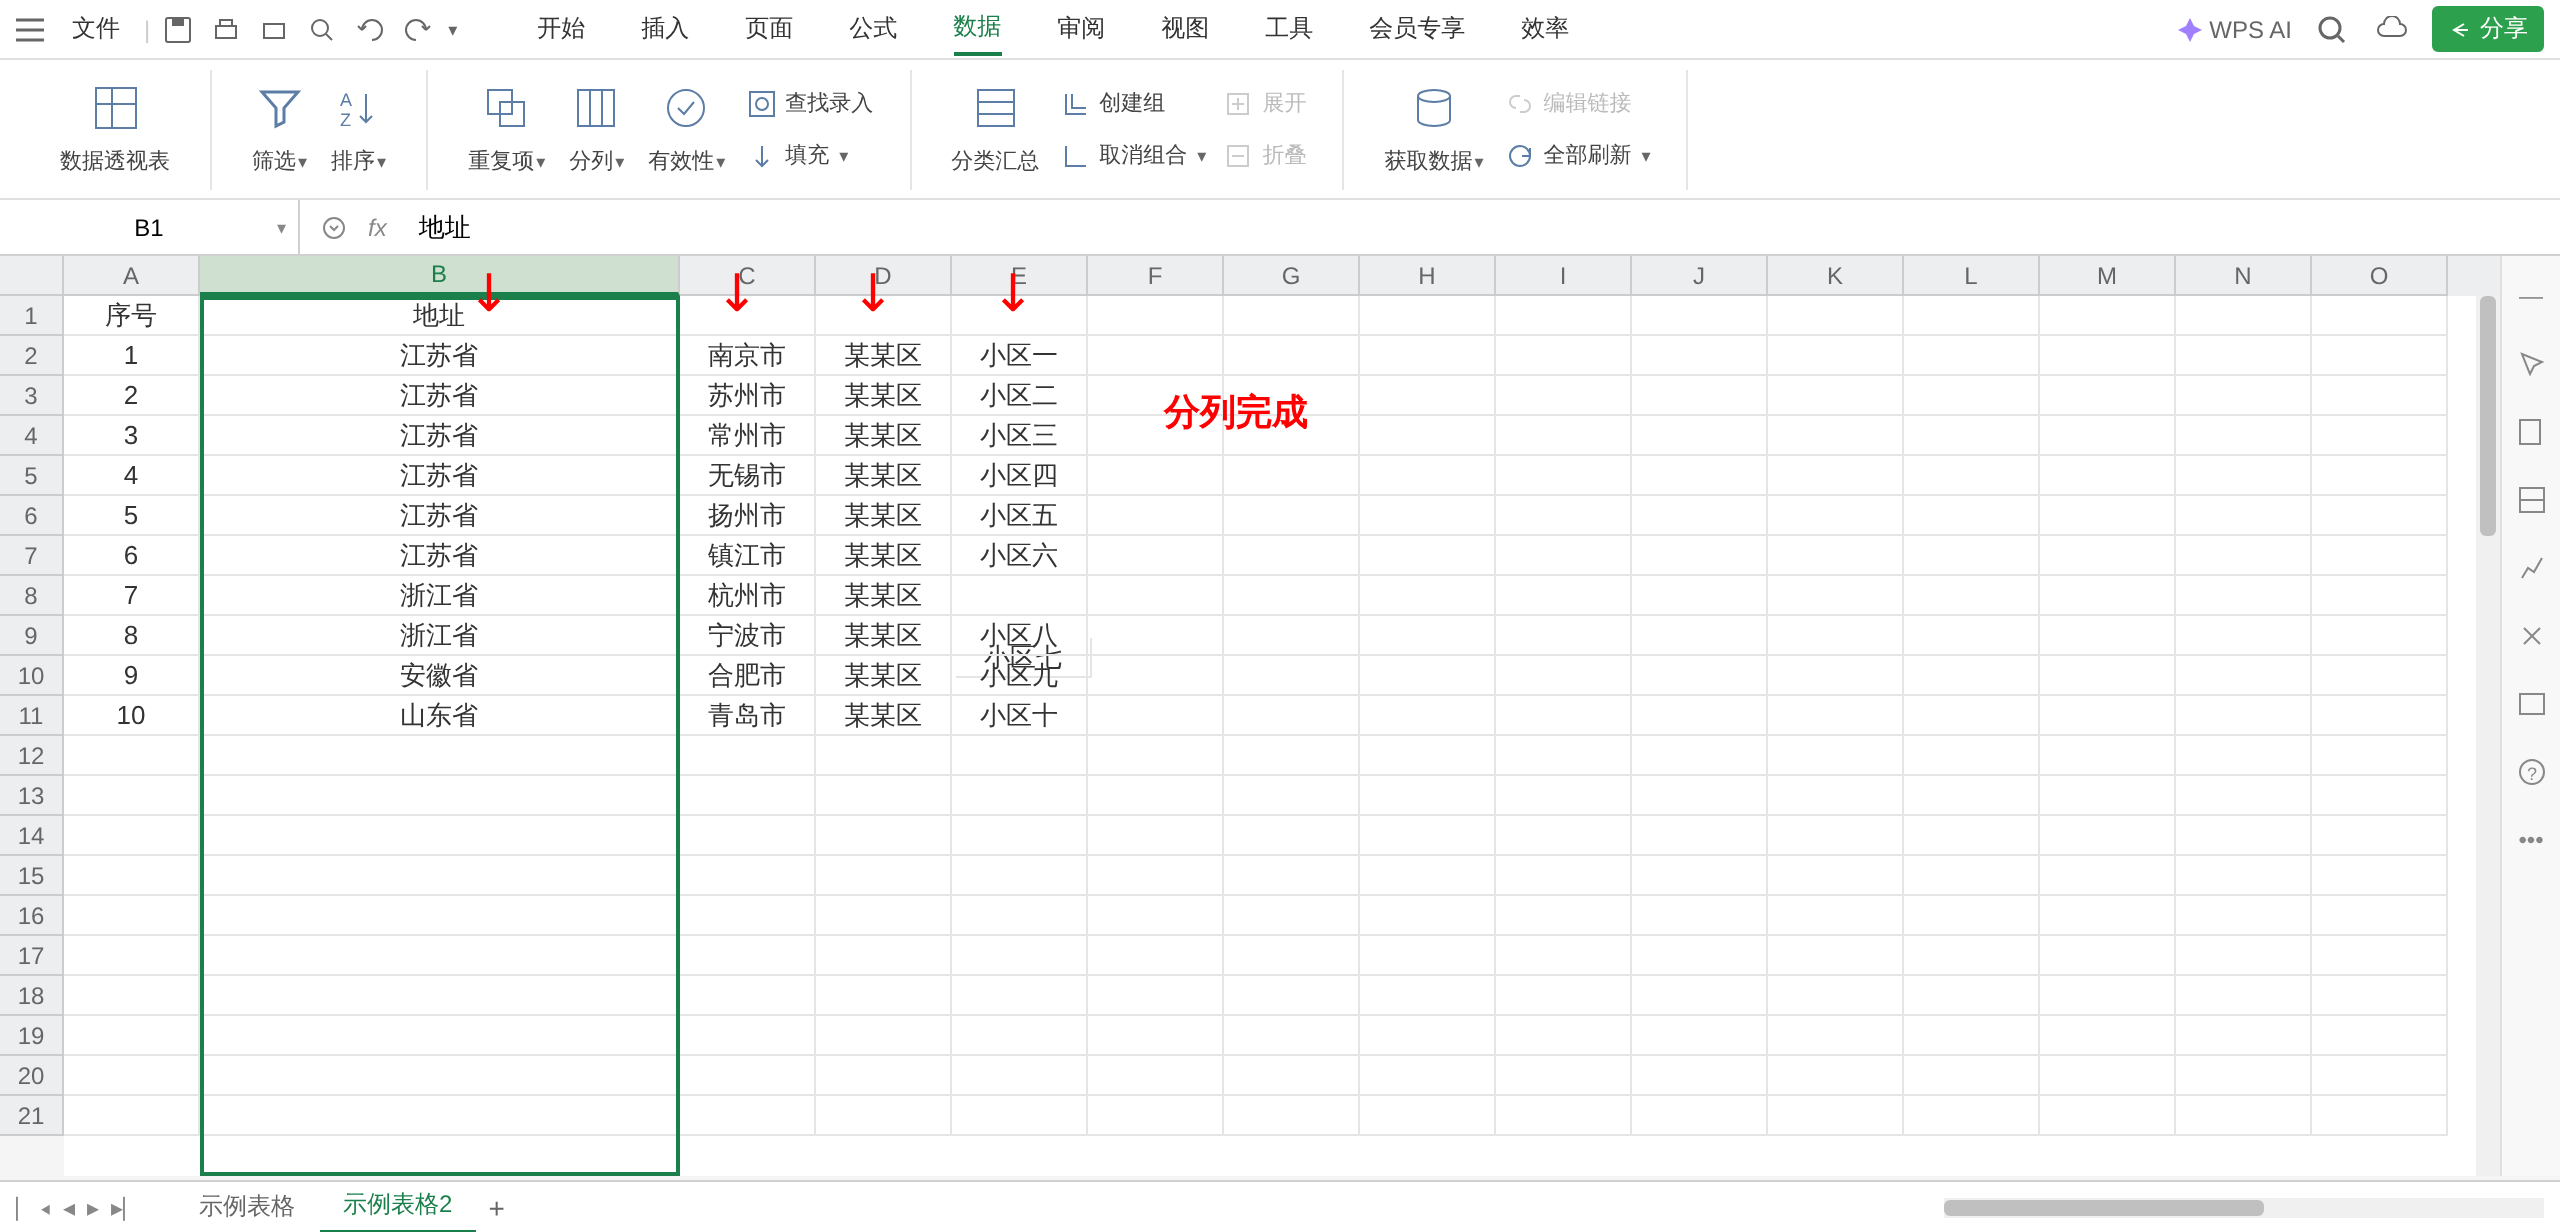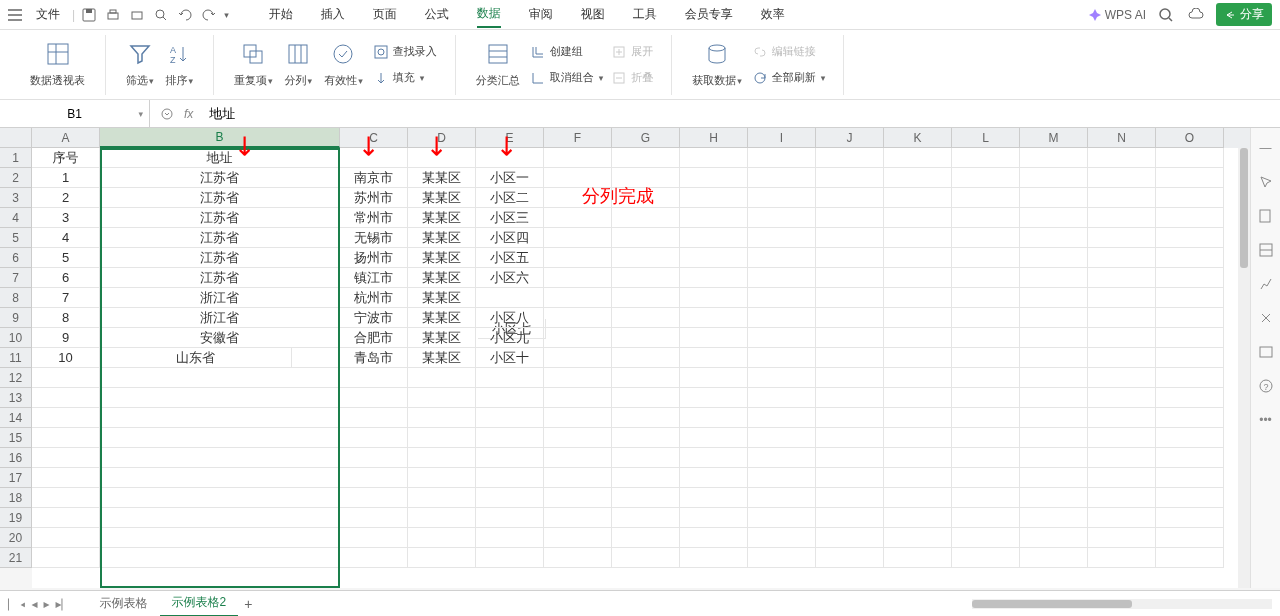--- a/index.html
+++ b/index.html
@@ -389,21 +389,21 @@
       <div class="row-header">19</div>
       <div class="row-header">20</div>
       <div class="row-header">21</div>
     </div>
   <div class="cells" id="cells">
 
     <span class="arrow-annot" style="left:202px; top:-18px;">↘</span>
     <span class="arrow-annot" style="left:326px; top:-18px;">↘</span>
     <span class="arrow-annot" style="left:394px; top:-18px;">↘</span>
     <span class="arrow-annot" style="left:464px; top:-18px;">↘</span>
-    <div class="annot-text" style="left:550px; top:36px;">分列完成</div>
+    <div class="annot-text" style="left:550px; top:46px;font-weight:bold;">分列完成</div>
   <div class="cell" style="left: 0px; top: 0px; width: 68px; height: 20px;"></div>
       <div class="cell" style="left: 68px; top: 0px; width: 240px; height: 20px;"></div>
       <div class="cell" style="left: 308px; top: 0px; width: 68px; height: 20px;"></div>
       <div class="cell" style="left: 376px; top: 0px; width: 68px; height: 20px;"></div>
       <div class="cell" style="left: 444px; top: 0px; width: 68px; height: 20px;"></div>
       <div class="cell" style="left: 512px; top: 0px; width: 68px; height: 20px;"></div>
       <div class="cell" style="left: 580px; top: 0px; width: 68px; height: 20px;"></div>
       <div class="cell" style="left: 648px; top: 0px; width: 68px; height: 20px;"></div>
       <div class="cell" style="left: 716px; top: 0px; width: 68px; height: 20px;"></div>
       <div class="cell" style="left: 784px; top: 0px; width: 68px; height: 20px;"></div>
@@ -753,21 +753,21 @@
       <div class="cell" style="left: 68px; top: 160px; width: 240px; height: 20px;">浙江省</div>
       <div class="cell" style="left: 308px; top: 160px; width: 68px; height: 20px;">宁波市</div>
       <div class="cell" style="left: 376px; top: 160px; width: 68px; height: 20px;">某某区</div>
       <div class="cell" style="left: 444px; top: 160px; width: 68px; height: 20px;">小区八</div>
       <div class="cell" style="left: 0px; top: 180px; width: 68px; height: 20px;">9</div>
       <div class="cell" style="left: 68px; top: 180px; width: 240px; height: 20px;">安徽省</div>
       <div class="cell" style="left: 308px; top: 180px; width: 68px; height: 20px;">合肥市</div>
       <div class="cell" style="left: 376px; top: 180px; width: 68px; height: 20px;">某某区</div>
       <div class="cell" style="left: 444px; top: 180px; width: 68px; height: 20px;">小区九</div>
       <div class="cell" style="left: 0px; top: 200px; width: 68px; height: 20px;">10</div>
-      <div class="cell" style="left: 68px; top: 200px; width: 192px; height: 20px;">山东省</div>
+      <div class="cell" style="left: 68px; top: 200px; width: 240px; height: 20px;">山东省</div>
       <div class="cell" style="left: 308px; top: 200px; width: 68px; height: 20px;">青岛市</div>
       <div class="cell" style="left: 376px; top: 200px; width: 68px; height: 20px;">某某区</div>
       <div class="cell" style="left: 444px; top: 200px; width: 68px; height: 20px;">小区十</div>
       <div class="selection-col" style="left: 68px; top: 0px; width: 240px; height: 440px;"></div>
     </div>
   <div class="scrollbar-v">
       <div class="scroll-thumb-v"></div>
     </div>
   <div class="right-sidebar">
     <span class="side-icon">—</span>

